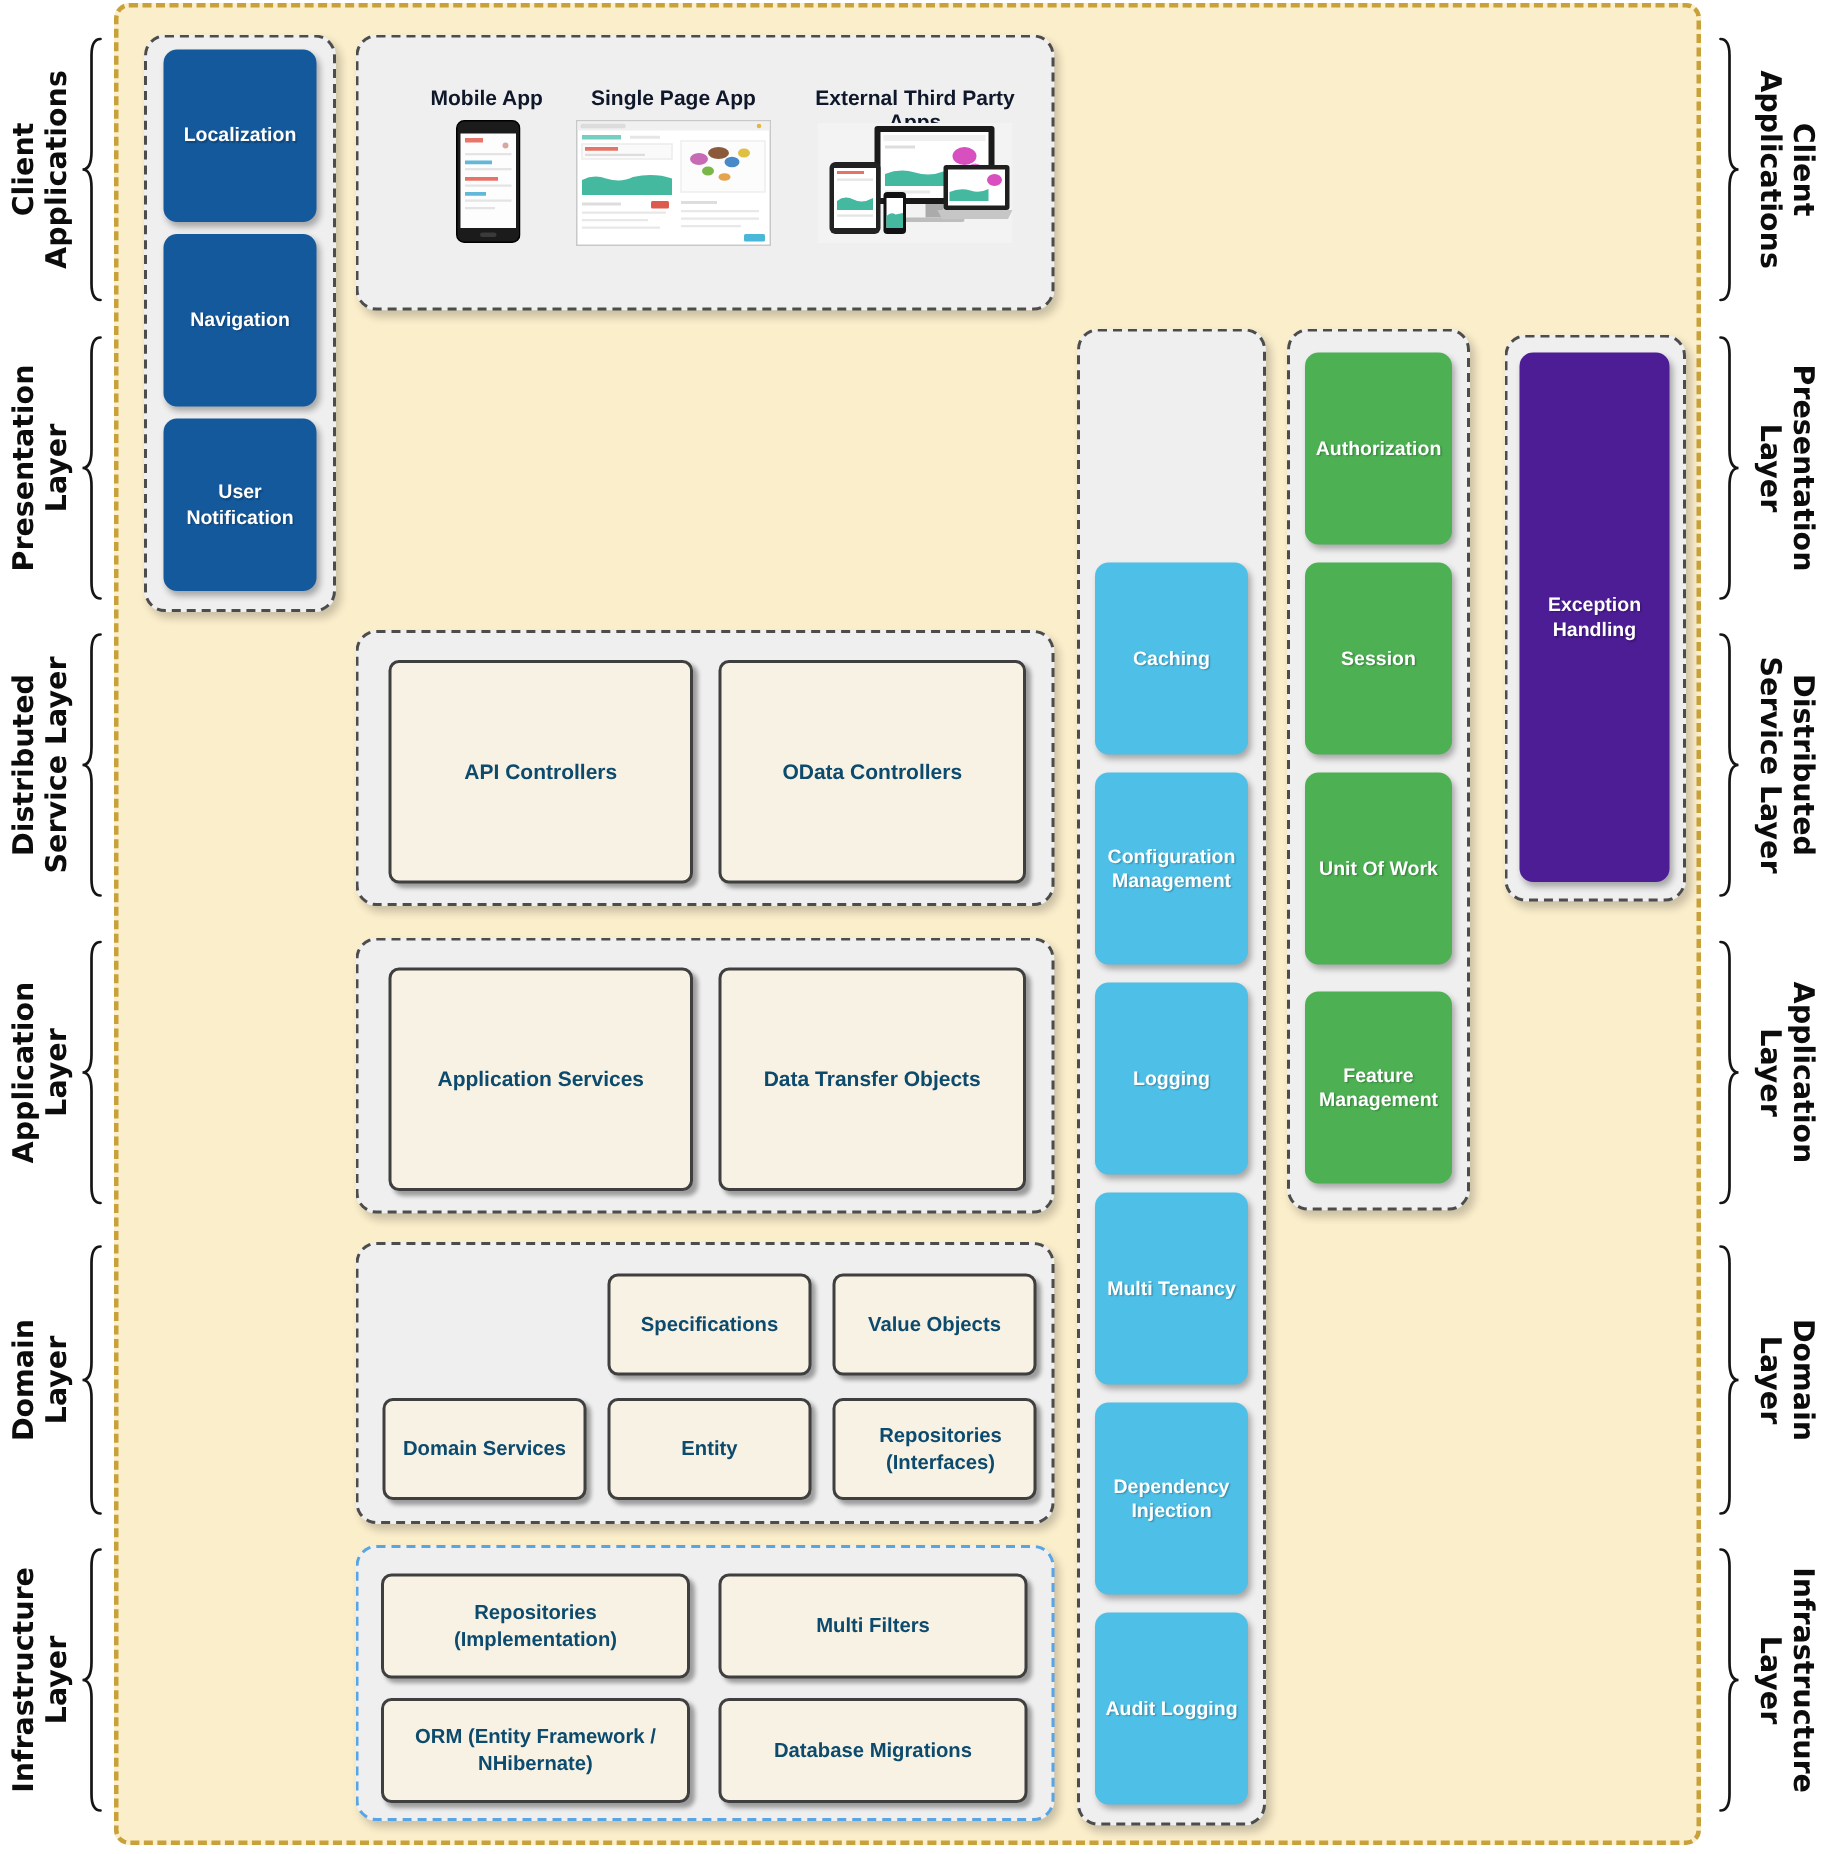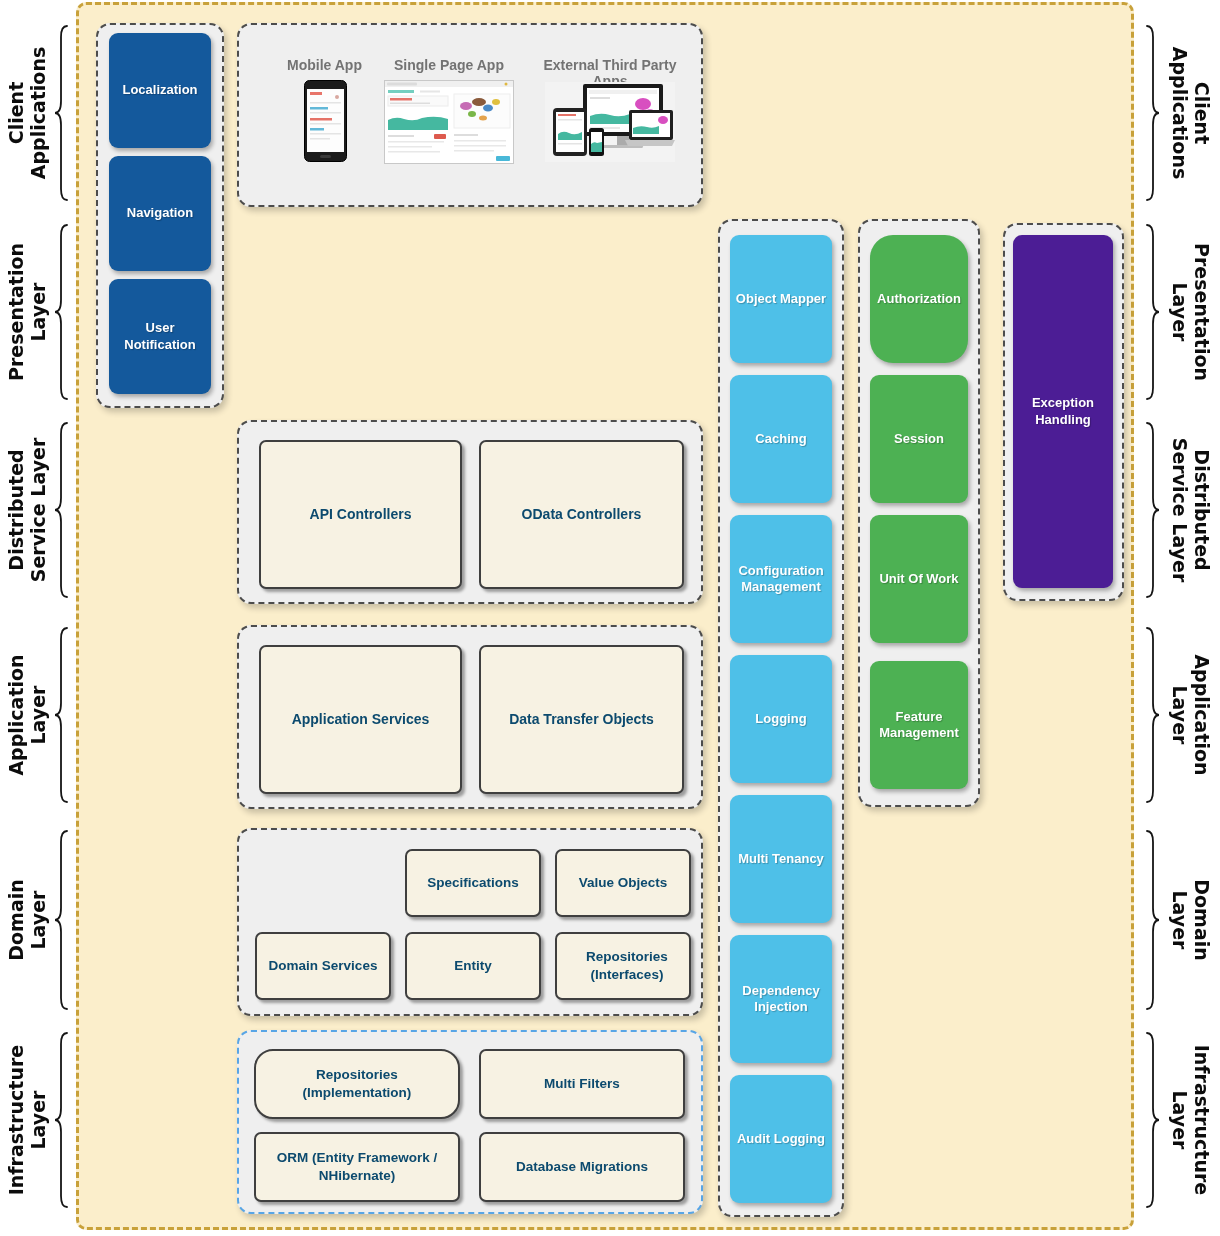--- a/index.html
+++ b/index.html
@@ -50,21 +50,21 @@
     display:flex;align-items:center;justify-content:center;text-align:center;
     font-weight:bold;font-size:14px;color:#0c4a6e;line-height:1.3;
     padding:4px;box-sizing:border-box;box-shadow:3px 3px 3px rgba(0,0,0,.35);
   }
   .wide1{left:20px;top:18px;width:203px;height:149px;}
   .wide2{left:240px;top:18px;width:205px;height:149px;}
   .dom{width:136px;height:68px;font-size:13.5px;}
   .inf{width:206px;height:70px;font-size:13.5px;}
 
   
-  .figcap{position:absolute;font-weight:bold;font-size:14px;color:#737373;text-align:center;}
+  .figcap{position:absolute;font-weight:bold;font-size:14px;color:#0f172a;text-align:center;}
   .img{position:absolute;display:block;}
   .sec-title{position:absolute;left:0;top:22px;width:100%;text-align:center;
     font-weight:bold;font-size:15px;color:#111;}
 
   
   .s0{top:23px;height:180px;} .s1{top:222px;height:180px;} .s2{top:420px;height:180px;}
   .s3{top:625px;height:180px;} .s4{top:828px;height:184px;} .s5{top:1030px;height:180px;}
   .rail-label{position:absolute;width:52px;}
   .rail-label.left{left:2px;}
   .rail-label.right{left:1164px;}
@@ -306,38 +306,37 @@
 
   <div class="panel" id="panel-domain">
     <div class="paper dom" style="left:166px;top:19px;">Specifications</div>
     <div class="paper dom" style="left:316px;top:19px;">Value Objects</div>
     <div class="paper dom" style="left:16px;top:102px;">Domain Services</div>
     <div class="paper dom" style="left:166px;top:102px;">Entity</div>
     <div class="paper dom" style="left:316px;top:102px;padding-left:12px;">Repositories (Interfaces)</div>
   </div>
 
   <div class="panel" id="panel-infra">
-    <div class="paper inf" style="left:15px;top:17px;border-radius:19px;">Repositories (Implementation)</div>
+    <div class="paper inf" style="left:15px;top:17px;">Repositories (Implementation)</div>
     <div class="paper inf" style="left:240px;top:17px;">Multi Filters</div>
     <div class="paper inf" style="left:15px;top:100px;">ORM (Entity Framework / NHibernate)</div>
     <div class="paper inf" style="left:240px;top:100px;">Database Migrations</div>
   </div>
 
   <div class="panel" id="panel-cyan-stack">
-    <div class="cbox cyan" style="top:14px;">Object Mapper</div>
     <div class="cbox cyan" style="top:154px;">Caching</div>
     <div class="cbox cyan" style="top:294px;">Configuration Management</div>
     <div class="cbox cyan" style="top:434px;">Logging</div>
     <div class="cbox cyan" style="top:574px;">Multi Tenancy</div>
     <div class="cbox cyan" style="top:714px;">Dependency Injection</div>
     <div class="cbox cyan" style="top:854px;">Audit Logging</div>
   </div>
 
   <div class="panel" id="panel-green-stack">
-    <div class="cbox green" style="top:14px;border-radius:23px;">Authorization</div>
+    <div class="cbox green" style="top:14px;">Authorization</div>
     <div class="cbox green" style="top:154px;">Session</div>
     <div class="cbox green" style="top:294px;">Unit Of Work</div>
     <div class="cbox green" style="top:440px;">Feature Management</div>
   </div>
 
   <div class="panel" id="panel-red-stack">
     <div class="cbox red rbox">Exception Handling</div>
   </div>
 </div>
 

